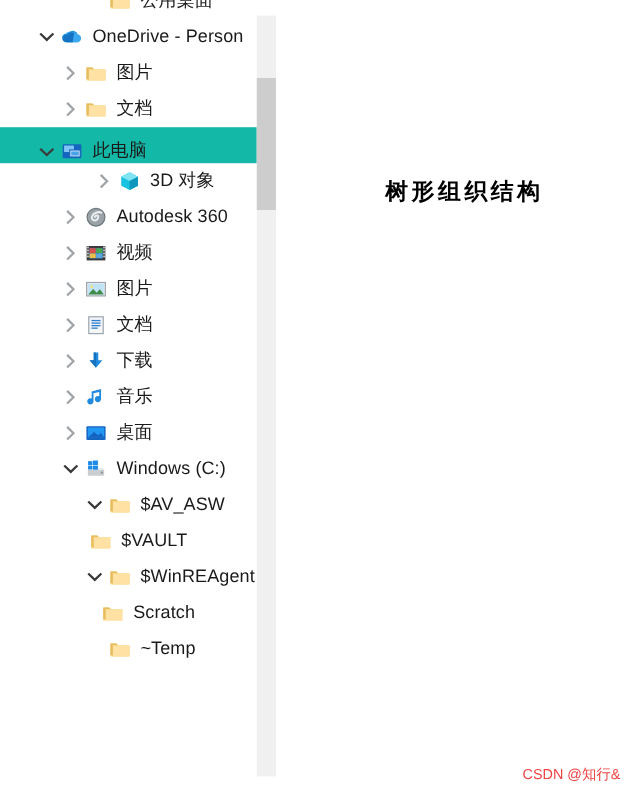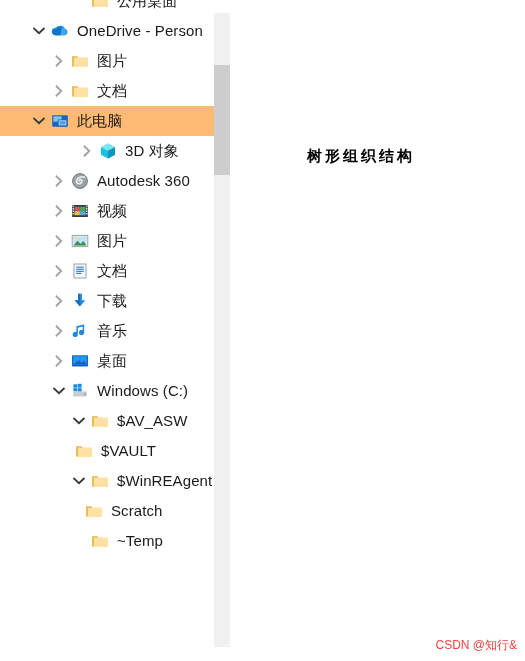--- a/index.html
+++ b/index.html
@@ -37,21 +37,22 @@
     position: relative;
     height: 30px;
     display: flex;
     align-items: center;
     width: 214px;
     box-sizing: border-box;
     white-space: nowrap;
     overflow: hidden;
   }
   .tree-row.selected {
-    background: #fdba74;
+    background: #14b8a6;
+    align-items: flex-end;
   }
 
   
   .twisty {
     flex: 0 0 auto;
     width: 18px;
     height: 18px;
     margin-left: 2px;
     position: relative;
   }
@@ -89,24 +90,24 @@
     left: 0;
     top: 52px;
     width: 16px;
     height: 110px;
     background: #cdcdcd;
   }
 
   
   #caption {
     position: absolute;
-    left: 307px;
+    left: 321px;
     top: 147px;
     font-family: "DejaVu Serif", "Liberation Serif", serif;
-    font-size: 15px;
+    font-size: 19px;
     font-weight: 700;
     color: #000000;
     letter-spacing: 3px;
     white-space: nowrap;
   }
 
   
   #watermark {
     position: absolute;
     right: 8px;

